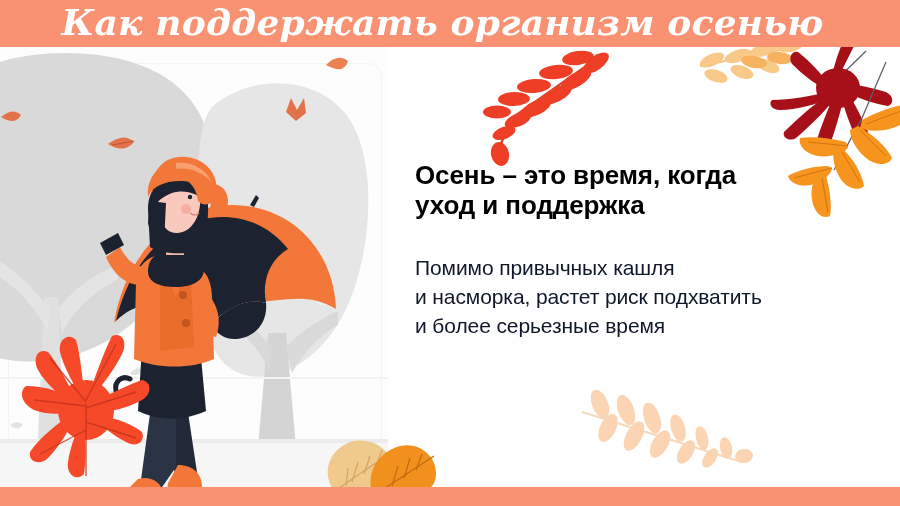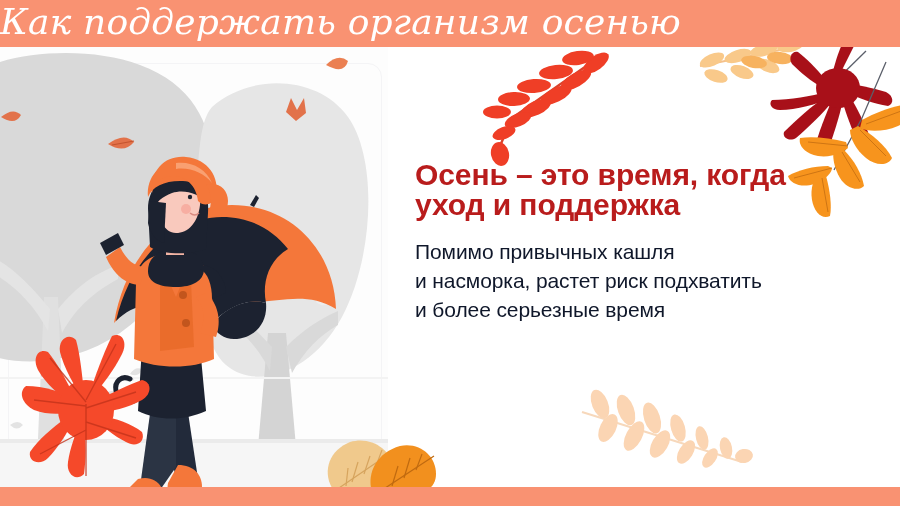--- a/index.html
+++ b/index.html
@@ -26,24 +26,25 @@
     height: 47px;
     background: #f99272;
     z-index: 30;
   }
   #header-title {
     position: absolute;
     left: 0; top: 0;
     width: 885px;
     height: 47px;
     line-height: 44px;
+    text-align: center;
     color: #ffffff;
     font-family: "DejaVu Serif", "Liberation Serif", serif;
     font-style: italic;
-    font-weight: 400;
+    font-weight: 700;
     font-size: 36px;
     letter-spacing: 0.2px;
     white-space: nowrap;
     z-index: 31;
   }
 
   
   #footer-band {
     position: absolute;
     left: 0; top: 487px;
@@ -84,26 +85,26 @@
 
   
   #text-block {
     position: absolute;
     left: 415px;
     top: 160px;
     width: 455px;
     z-index: 20;
   }
   #lead-paragraph {
-    color: #b91c1c;
+    color: #000000;
     font-weight: bold;
-    font-size: 30px;
+    font-size: 26px;
     line-height: 30px;
     letter-spacing: -0.1px;
-    margin: 0 0 17px 0;
+    margin: 0 0 33px 0;
   }
   #body-paragraph {
     color: #0f172a;
     font-weight: normal;
     font-size: 21px;
     line-height: 29px;
     letter-spacing: -0.1px;
     margin: 0;
   }
   .pline { display: block; white-space: nowrap; }

